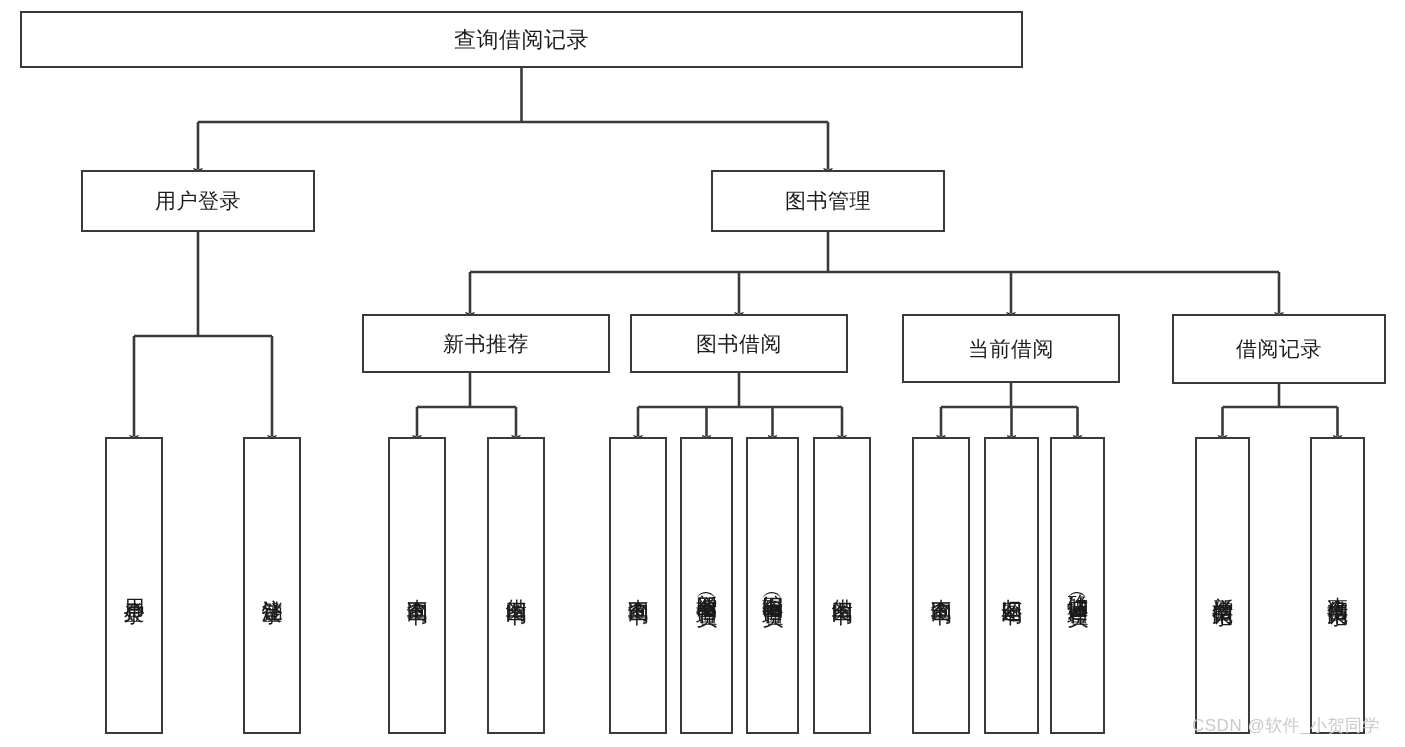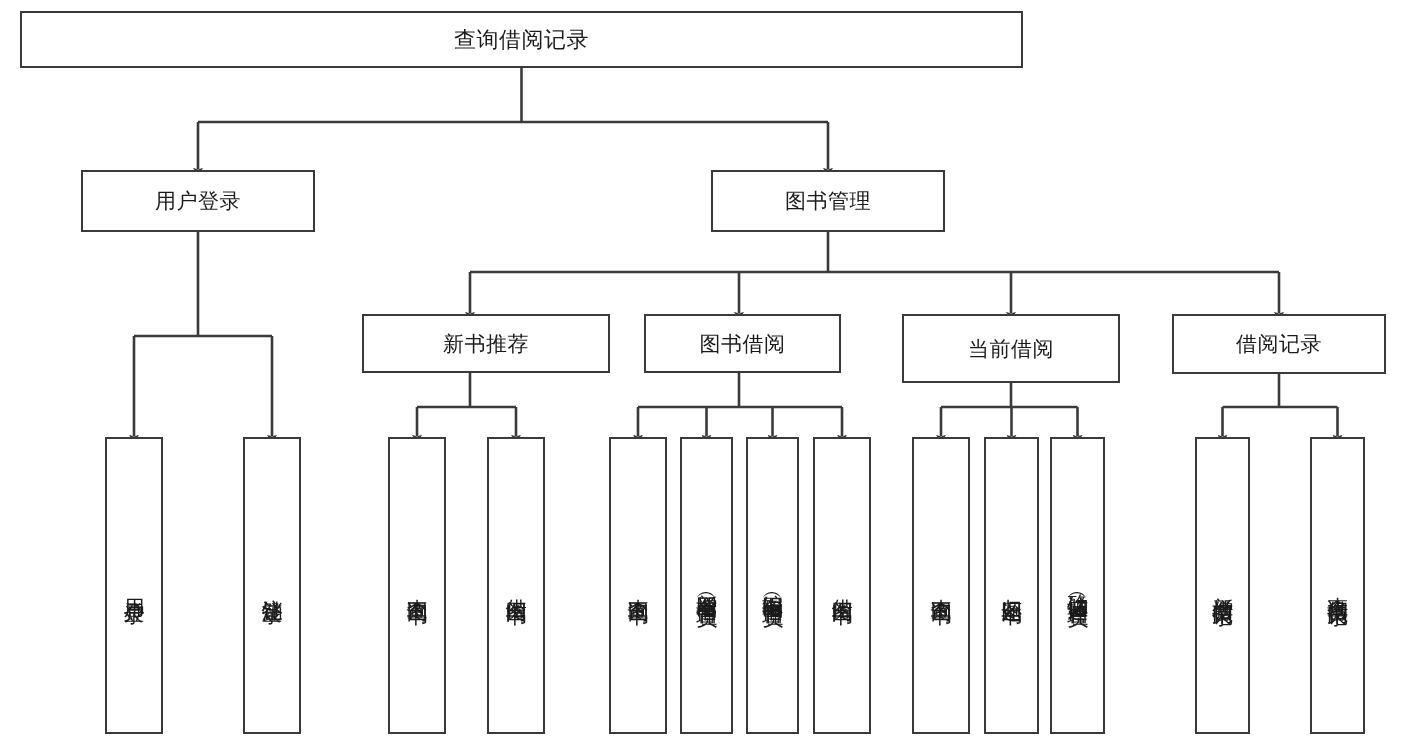--- a/index.html
+++ b/index.html
@@ -126,27 +126,27 @@
       </div>
       <div class="node horiz" style="left: 81px; top: 170px; width: 234px; height: 62px;">
         <span class="node-label">用户登录</span>
       </div>
       <div class="node horiz" style="left: 711px; top: 170px; width: 234px; height: 62px;">
         <span class="node-label">图书管理</span>
       </div>
       <div class="node horiz" style="left: 362px; top: 314px; width: 248px; height: 59px;">
         <span class="node-label">新书推荐</span>
       </div>
-      <div class="node horiz" style="left: 644px; top: 314px; width: 197px; height: 59px;">
+      <div class="node horiz" style="left: 630px; top: 314px; width: 218px; height: 59px;">
         <span class="node-label">图书借阅</span>
       </div>
       <div class="node horiz" style="left: 902px; top: 314px; width: 218px; height: 69px;">
         <span class="node-label">当前借阅</span>
       </div>
-      <div class="node horiz" style="left: 1172px; top: 314px; width: 214px; height: 60px;">
+      <div class="node horiz" style="left: 1172px; top: 314px; width: 214px; height: 70px;">
         <span class="node-label">借阅记录</span>
       </div>
       <div class="node vert" style="left: 105px; top: 437px; width: 58px; height: 297px;">
         <span class="node-label">用户登录</span>
       </div>
       <div class="node vert" style="left: 243px; top: 437px; width: 58px; height: 297px;">
         <span class="node-label">注销登录</span>
       </div>
       <div class="node vert" style="left: 388px; top: 437px; width: 58px; height: 297px;">
         <span class="node-label">查询图书</span>
@@ -176,14 +176,15 @@
         <span class="node-label">确认归还（管理员）</span>
       </div>
       <div class="node vert" style="left: 1195px; top: 437px; width: 55px; height: 297px;">
         <span class="node-label">新增借阅记录</span>
       </div>
       <div class="node vert" style="left: 1310px; top: 437px; width: 55px; height: 297px;">
         <span class="node-label">查询借阅记录</span>
       </div>
     </div>
 
+  <div class="watermark" style="left: 1192px; top: 714px; color: rgb(201, 201, 201);">CSDN @软件_小贺同学</div>
 
 </div>
 
 </body></html>

